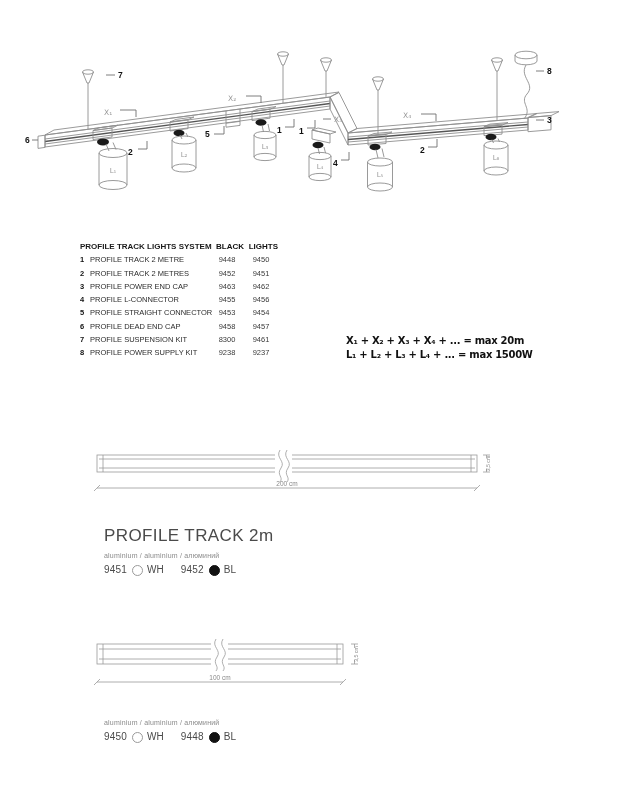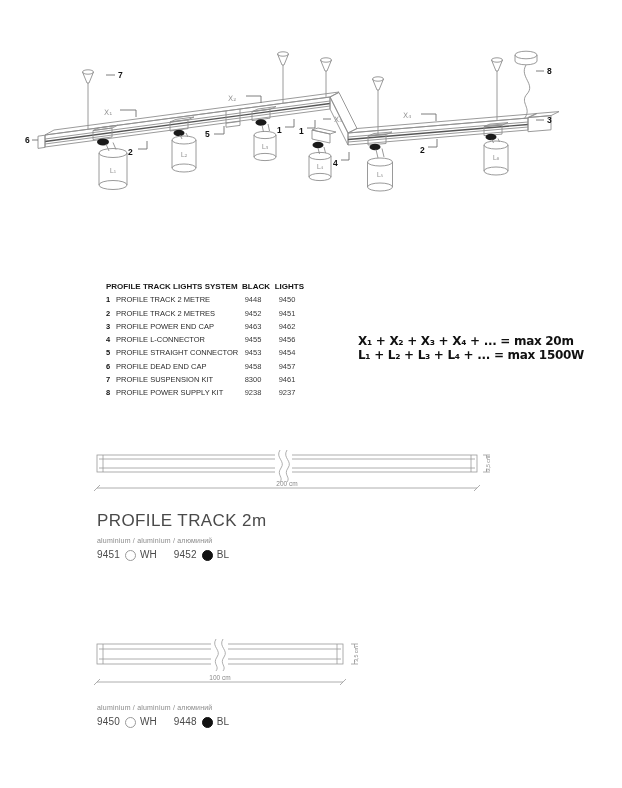--- a/index.html
+++ b/index.html
@@ -5,33 +5,33 @@
   html,body{margin:0;padding:0;background:#ffffff;}
   #page{position:relative;width:622px;height:788px;background:#fff;overflow:hidden;
         font-family:"Liberation Sans",sans-serif;color:#1a1a1a;}
   svg{position:absolute;left:0;overflow:visible;}
   .num-label{font-family:"Liberation Sans",sans-serif;font-size:8.5px;font-weight:bold;fill:#111;}
   .x-label{font-family:"DejaVu Sans",sans-serif;font-size:7.5px;fill:#9a9a9a;}
   .l-label{font-family:"DejaVu Sans",sans-serif;font-size:7px;fill:#9a9a9a;}
   .dim-label{font-family:"Liberation Sans",sans-serif;font-size:6.5px;fill:#8a8a8a;}
   .dim-label-v{font-family:"Liberation Sans",sans-serif;font-size:5.2px;fill:#8a8a8a;}
 
-  #parts-table{position:absolute;left:106px;top:242px;display:grid;
-    grid-template-columns:10px 120px 34px 34px;grid-auto-rows:13.3px;align-items:baseline;margin-top:40px;}
+  #parts-table{position:absolute;left:80px;top:242px;display:grid;
+    grid-template-columns:10px 120px 34px 34px;grid-auto-rows:13.3px;align-items:baseline;}
   #parts-table .hdr{font-weight:bold;font-size:8px;letter-spacing:0;white-space:nowrap;}
   #parts-table .hdr-title{grid-column:1/3;}
   #parts-table .c{font-size:7.5px;color:#2b2b2b;white-space:nowrap;}
   #parts-table .rnum{font-weight:bold;color:#111;}
   #parts-table .code{text-align:center;color:#3a3a3a;}
   #parts-table .hdr.code{text-align:right;color:#111;}
 
-  #formulas{position:absolute;left:358px;top:334px;font-family:"DejaVu Sans",sans-serif;
-    font-size:12px;font-weight:bold;color:#111;letter-spacing:-0.3px;line-height:14px;white-space:nowrap;}
-
-  .product{position:absolute;left:97px;width:300px;}
+  #formulas{position:absolute;left:346px;top:334px;font-family:"DejaVu Sans",sans-serif;
+    font-size:10px;font-weight:bold;color:#111;letter-spacing:-0.3px;line-height:14px;white-space:nowrap;}
+
+  .product{position:absolute;left:104px;width:300px;margin-top:15px;}
   .product .title{font-size:17px;font-weight:400;color:#4a4a4a;letter-spacing:0.4px;white-space:nowrap;}
   .product .materials{margin-top:6px;font-size:7px;color:#8a8a8a;letter-spacing:0.2px;}
   .product .variants{margin-top:5px;display:flex;align-items:center;font-size:10px;color:#4a4a4a;}
   .product .code{letter-spacing:0.2px;}
   .swatch{display:inline-block;width:11px;height:11px;border-radius:50%;box-sizing:border-box;
     margin:0 4px 0 5px;position:relative;top:1px;}
   .swatch.wh{border:1px solid #9a9a9a;background:#fff;}
   .swatch.bl{background:#121212;border:1px solid #121212;}
   .vgap{width:17px;}
   #product-2m{top:511px;}

